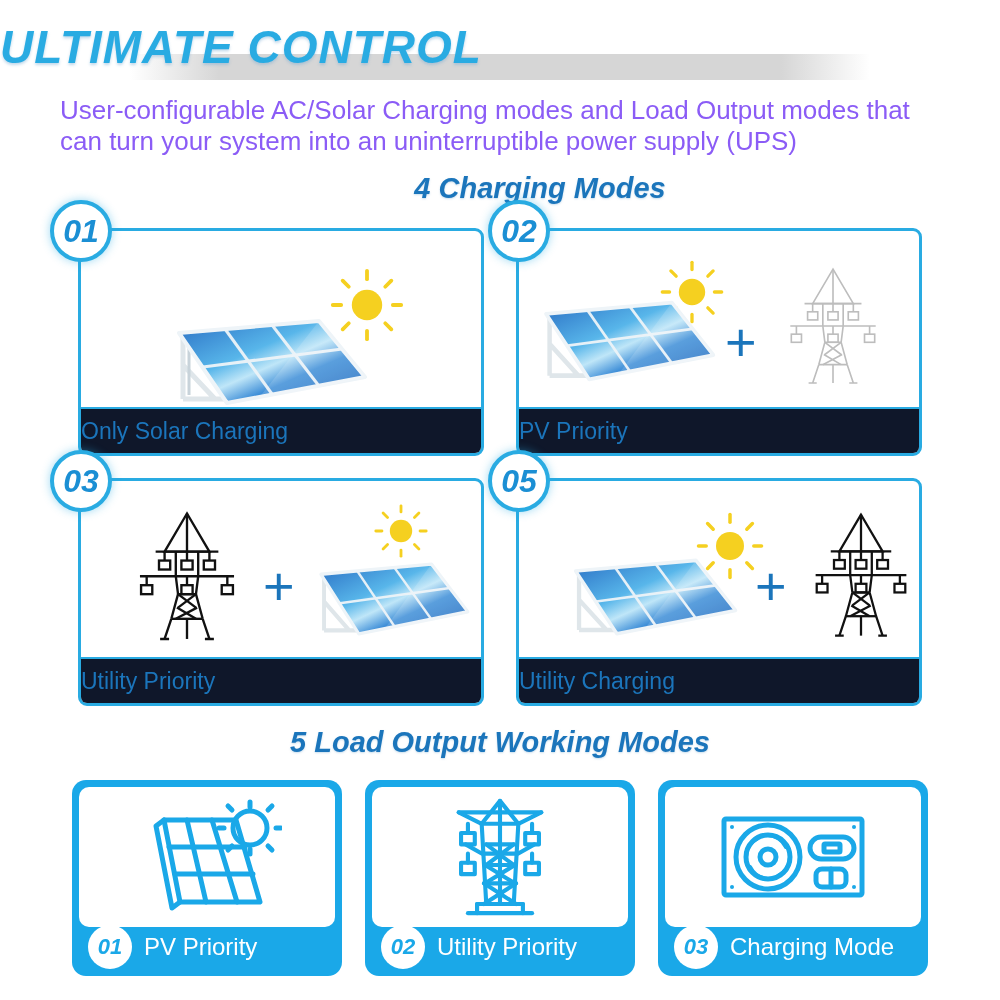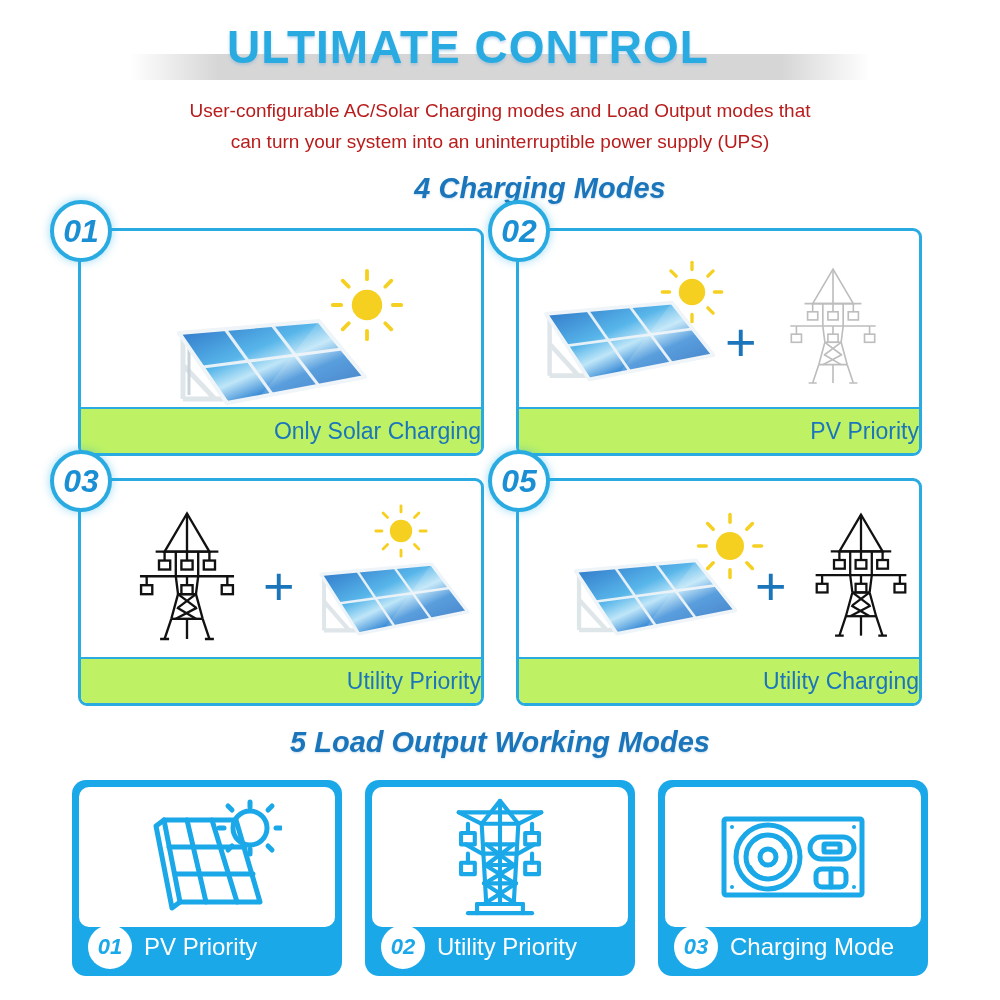--- a/index.html
+++ b/index.html
@@ -13,31 +13,32 @@
   .page{position:relative;width:1000px;height:1000px;}
 
   
   .title-wrap{position:absolute;left:0;top:18px;width:1000px;height:62px;}
   .title-band{
     position:absolute;left:130px;top:36px;width:740px;height:26px;
     background:linear-gradient(to right,rgba(214,214,214,0) 0%,#d6d6d6 12%,#d6d6d6 88%,rgba(214,214,214,0) 100%);
   }
   .title-text{
     position:absolute;left:0;top:0;width:936px;
-    text-align:center;
+    text-align:left;
     font-size:46px;font-weight:bold;letter-spacing:1px;
     color:#29abe2;
     text-shadow:0 2px 3px rgba(120,170,210,.45);
     line-height:58px;
     white-space:nowrap;
+    font-style:italic;
   }
   .subtitle{
     position:absolute;left:60px;top:95px;width:880px;
-    text-align:center;color:#b91c1c;
-    font-size:19px;line-height:31px;
+    color:#8b5cf6;
+    font-size:26px;line-height:31px;
   }
   .subtitle div{white-space:nowrap;}
 
   .section-head{
     position:absolute;width:1000px;left:0;text-align:center;
     color:#1b75bb;font-size:29px;font-weight:bold;font-style:italic;
     text-shadow:0 1px 2px rgba(150,190,220,.5);
   }
   #sec1{top:172px;padding-left:40px;}
   #sec2{top:726px;}
@@ -48,22 +49,22 @@
     border:3px solid #29abe2;
     border-radius:9px;
     background:#fff;
     box-sizing:border-box;
     overflow:visible;
   }
   .card .inner{position:absolute;left:0;top:0;right:0;bottom:0;overflow:hidden;border-radius:6px;}
   .card .art{position:absolute;left:0;top:0;right:0;bottom:46px;}
   .label-bar{
     position:absolute;left:0;right:0;bottom:0;height:46px;
-    background:#bef264;
-    display:flex;align-items:center;justify-content:flex-end;
+    background:#0f172a;
+    display:flex;align-items:center;justify-content:flex-start;
     color:#1b75bb;font-size:23px;
     border-top:2px solid #29abe2;
     box-sizing:border-box;
   }
   .badge{
     position:absolute;
     width:62px;height:62px;border-radius:50%;
     background:#fff;border:4px solid #29abe2;
     box-shadow:0 0 10px rgba(41,171,226,.45);
     left:-31px;top:-31px;

